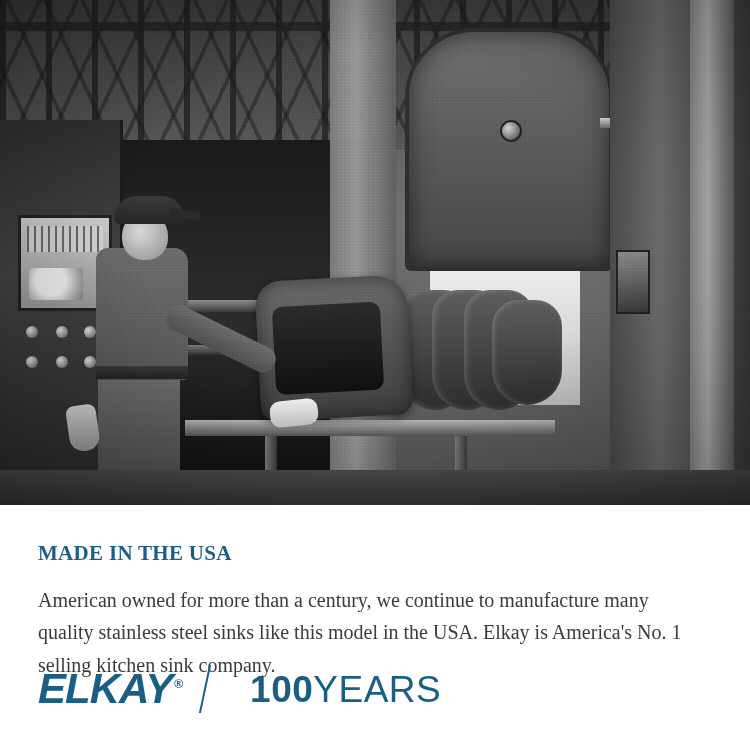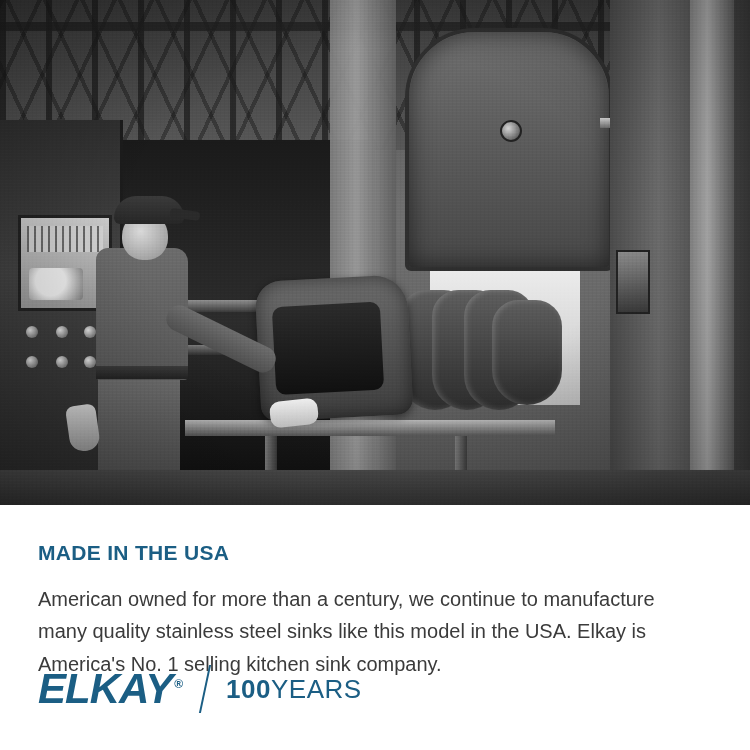--- a/index.html
+++ b/index.html
@@ -242,20 +242,21 @@
   }
   .vignette {
     position:absolute; inset:0;
     background: radial-gradient(ellipse at 50% 45%, rgba(0,0,0,0) 45%, rgba(0,0,0,.35) 100%);
     pointer-events: none;
   }
 
   
   .content {
     padding: 36px 58px 0 38px;
+    font-family: Liberation Serif, serif;
   }
   .headline {
     color: #1b5e84;
     font-size: 21px;
     font-weight: bold;
     letter-spacing: .3px;
     margin: 0 0 18px 0;
   }
   .body-copy {
     color: #3b3b3b;
@@ -298,24 +299,25 @@
     color: #1b5e84;
   }
   .divider {
     width: 2px;
     height: 48px;
     background: #1b5e84;
     margin: 0 20px 0 16px;
     transform: skewX(-12deg);
   }
   .years {
-    font-size: 26px;
+    font-size: 37px;
     color: #1b5e84;
     letter-spacing: .5px;
     line-height: 1;
+    margin-left: 24px;
   }
   .years b { font-weight: bold; }
   .years span { font-weight: normal; }
 
   .usa-badge {
     display: flex;
     align-items: center;
     gap: 9px;
   }
   .flag-circle {

